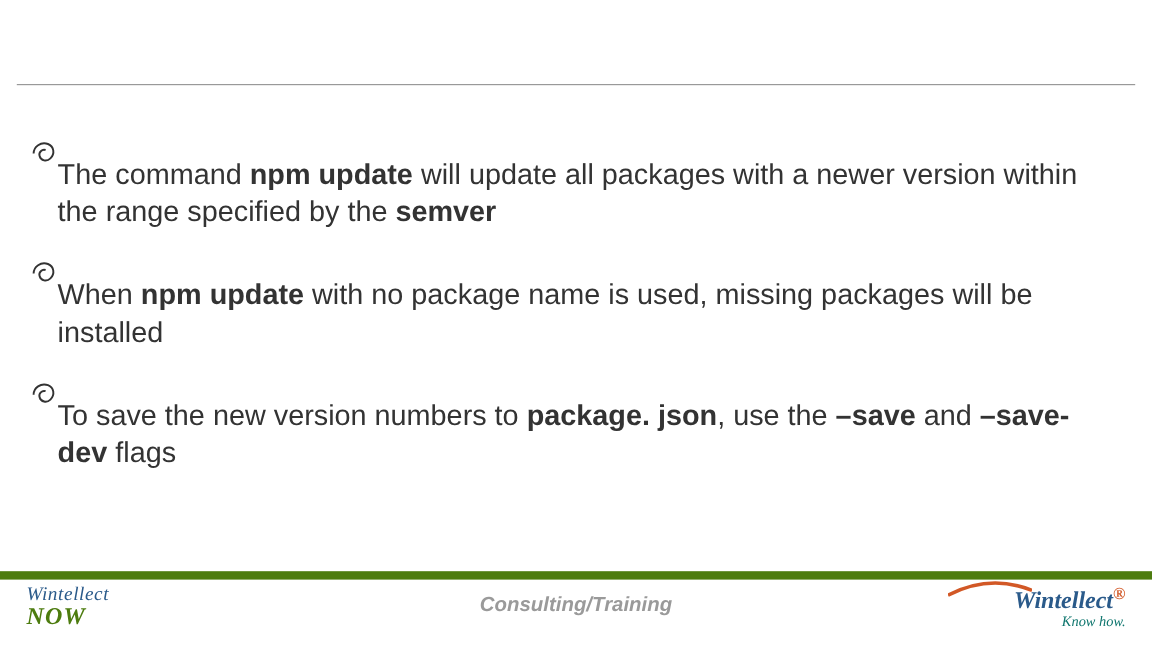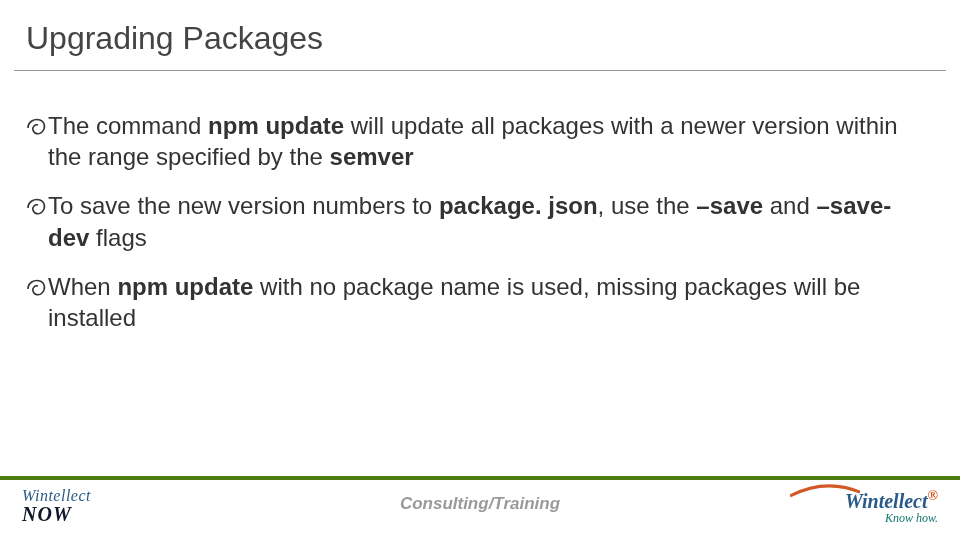--- a/index.html
+++ b/index.html
@@ -13,78 +13,77 @@
     position: absolute; left: 14px; top: 70px; width: 932px;
     border-top: 1px solid #999;
   }
   .bullets {
     position: absolute; left: 24px; top: 110px; width: 900px;
     font-size: 24px; line-height: 1.3; color: #333;
   }
   .bullet { display: flex; align-items: flex-start; margin-bottom: 18px; }
   .bullet .icon { flex: 0 0 auto; width: 24px; height: 24px; margin-top: 4px; }
   .bullet .icon svg { width: 24px; height: 24px; }
-  .bullet .text { flex: 1 1 auto; }
+  .bullet .text { flex: 1 1 auto; margin-top: 20px; }
   .bullet .text b { font-weight: 700; }
   .footer {
     position: absolute; left: 0; bottom: 0; width: 960px; height: 64px;
-    border-top: 4px solid #4d7c0f;
+    border-top: 7px solid #4d7c0f;
   }
   .footer-center {
     position: absolute; left: 50%; transform: translateX(-50%); bottom: 26px;
     font-size: 17px; font-style: italic; color: #9a9a9a; font-weight: 600;
   }
   .logo-left {
     position: absolute; left: 22px; bottom: 14px;
     font-family: Georgia, "Times New Roman", serif;
   }
   .logo-left .line1 { font-style: italic; font-size: 16px; color: #2a5a8a; letter-spacing: 0.5px; }
-  .logo-left .line2 { font-style: italic; font-weight: 800; font-size: 20px; color: #0f172a; letter-spacing: 1px; margin-top: -2px; }
+  .logo-left .line2 { font-style: italic; font-weight: 800; font-size: 20px; color: #4d7c0f; letter-spacing: 1px; margin-top: -2px; }
   .logo-right {
     position: absolute; right: 22px; bottom: 14px; text-align: right;
     font-family: Liberation Serif, serif;
   }
   .logo-right .line1 { font-style: italic; font-weight: 700; font-size: 20px; color: #2a5a8a; }
   .logo-right .line1 .accent { color: #d25826; font-style: normal; font-size: 14px; vertical-align: super; }
   .logo-right .line2 { font-style: italic; font-size: 12px; color: #0f766e; margin-top: -2px; }
   .swoosh { position: absolute; right: 100px; bottom: 42px; width: 70px; height: 14px; }
   .swoosh svg { width: 70px; height: 14px; }
 </style>
 </head>
 <body>
 
 <div class="slide">
 
-  <div class="title">Upgrading Packages</div>
   <div class="rule"></div>
 
   <div class="bullets">
     <div class="bullet">
       <span class="icon">
         <svg viewBox="0 0 24 24">
             <path d="M4 14 C4 8,10 4,16 6 C21 8,22 14,18 18 C15 21,10 20,9 16 C8 13,11 10,14 11" fill="none" stroke="#333" stroke-width="1.6"></path>
           </svg>
       </span>
       <span class="text">The command <b>npm update</b> will update all packages with a newer version within the range specified by the <b>semver</b></span>
     </div>
     <div class="bullet">
       <span class="icon">
         <svg viewBox="0 0 24 24">
             <path d="M4 14 C4 8,10 4,16 6 C21 8,22 14,18 18 C15 21,10 20,9 16 C8 13,11 10,14 11" fill="none" stroke="#333" stroke-width="1.6"></path>
           </svg>
       </span>
-      <span class="text">To save the new version numbers to <b>package. json</b>, use the <b>–save</b> and <b>–save-dev</b> flags</span>
+      <span class="text">When <b>npm update</b> with no package name is used, missing packages will be installed</span>
     </div>
     <div class="bullet">
       <span class="icon">
         <svg viewBox="0 0 24 24">
             <path d="M4 14 C4 8,10 4,16 6 C21 8,22 14,18 18 C15 21,10 20,9 16 C8 13,11 10,14 11" fill="none" stroke="#333" stroke-width="1.6"></path>
           </svg>
       </span>
-      <span class="text">When <b>npm update</b> with no package name is used, missing packages will be installed</span>
+      <span class="text">To save the new version numbers to <b>package. json</b>, use the <b>–save</b> and <b>–save-dev</b> flags</span>
     </div>
   </div>
 
   <div class="footer">
     <div class="logo-left">
       <div class="line1">Wintellect</div>
       <div class="line2">NOW</div>
     </div>
     <div class="footer-center">Consulting/Training</div>
     <div class="swoosh">

